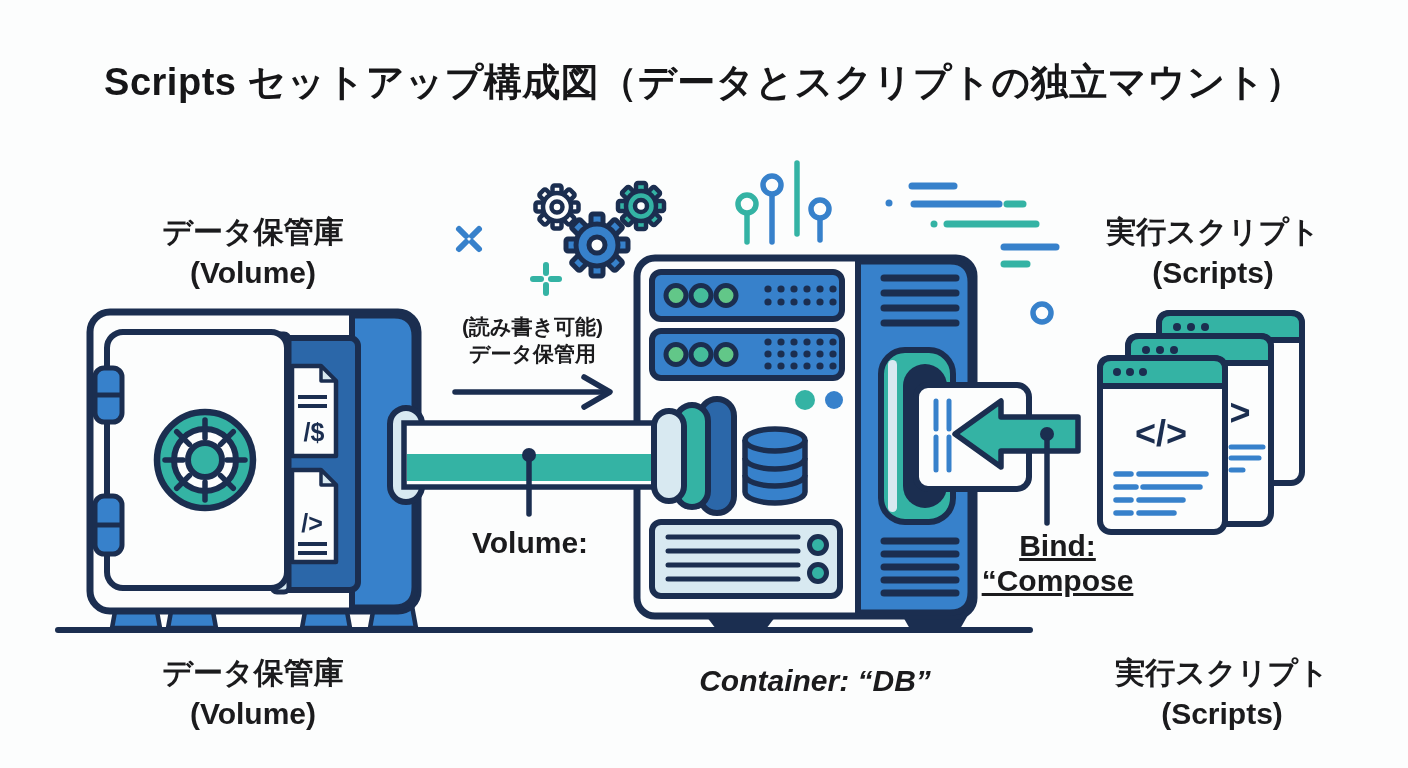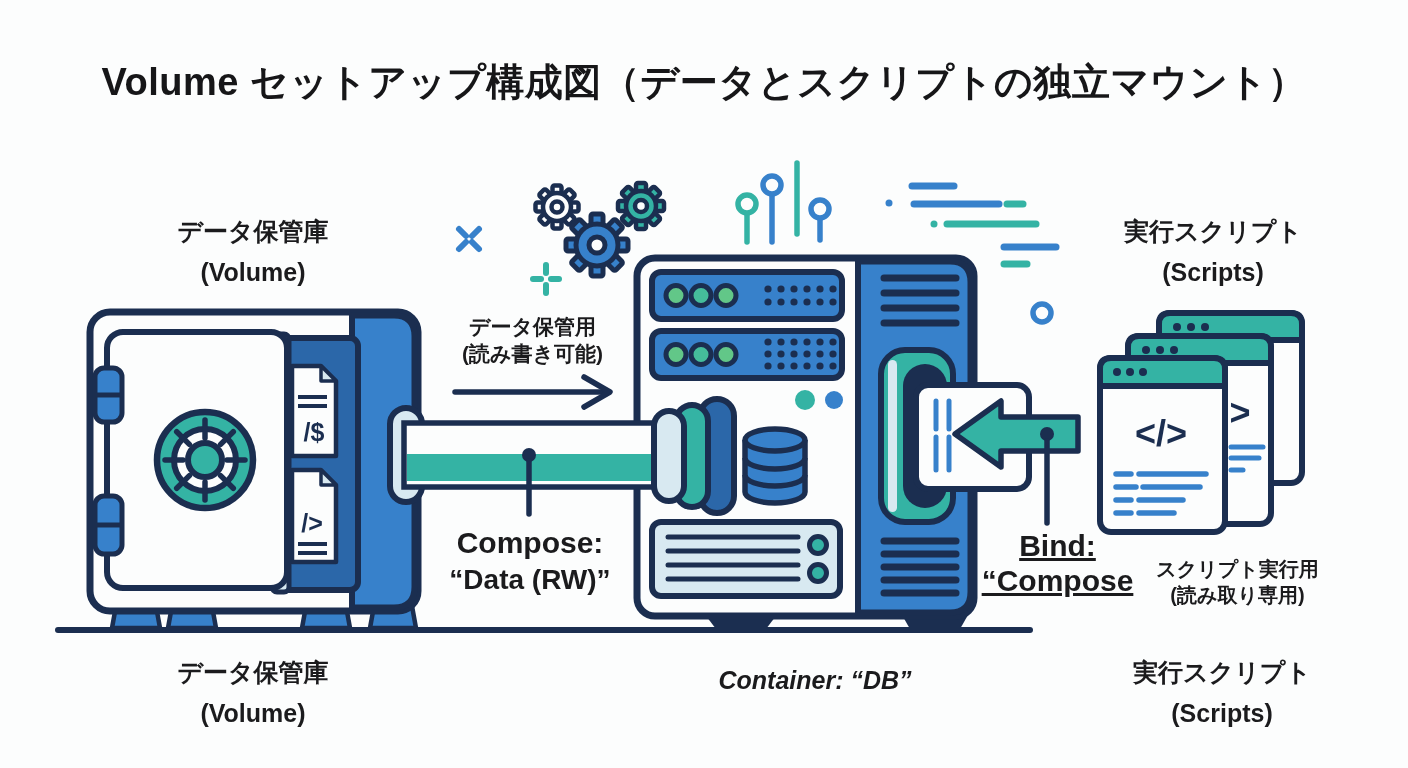--- a/index.html
+++ b/index.html
@@ -2,21 +2,21 @@
 <html><head>
 <meta charset="utf-8">
 <style>
   html,body{margin:0;padding:0;background:#ffffff;}
   #canvas{
     position:relative;width:1408px;height:768px;background:#fcfdfd;overflow:hidden;
     font-family:"Liberation Sans", sans-serif;color:#1b1b1d;
   }
   #art{position:absolute;left:0;top:0;}
   .lbl{position:absolute;text-align:center;font-weight:700;color:#1b1b1d;}
-  .lbl-big{font-size:25px;line-height:41px;}
+  .lbl-big{font-size:30px;line-height:41px;}
   .lbl-note{font-size:21px;line-height:27px;}
   #title{position:absolute;left:0;top:57px;width:1408px;text-align:center;
          font-size:38px;font-weight:700;letter-spacing:0.5px;color:#161618;}
   .callout-en{font-size:30px;line-height:37px;}
   .callout-small{font-size:24px;line-height:32px;}
   svg text{font-family:"Liberation Sans", sans-serif;font-weight:700;}
 </style>
 </head>
 <body>
 
@@ -328,51 +328,46 @@
             <line x1="1143" y1="487" x2="1200" y2="487"></line>
         <line x1="1116" y1="500" x2="1131" y2="500"></line>
             <line x1="1139" y1="500" x2="1183" y2="500"></line>
         <line x1="1116" y1="513" x2="1131" y2="513"></line>
             <line x1="1139" y1="513" x2="1174" y2="513"></line>
       </g>
     </g>
   </g>
 </svg>
 
-<div id="title">Volume セットアップ構成図（データとスクリプトの独立マウント）</div>
+<div id="title">Scripts セットアップ構成図（データとスクリプトの独立マウント）</div>
 
 <div class="lbl lbl-big" style="left:88px;top:211px;width:330px;">
   <div>データ保管庫</div>
   <div>(Volume)</div>
 </div>
 
 <div class="lbl lbl-big" style="left:1048px;top:211px;width:330px;">
   <div>実行スクリプト</div>
   <div>(Scripts)</div>
 </div>
 
 <div class="lbl lbl-note" style="left:425px;top:313px;width:215px;">
+  <div>(読み書き可能)</div>
   <div>データ保管用</div>
-  <div>(読み書き可能)</div>
 </div>
 
 <div class="lbl callout-en" style="left:415px;top:524px;width:230px;">
-  <div>Compose:</div>
-  <div style="font-size:28px;">“Data (RW)”</div>
+  <div>Volume:</div>
 </div>
 
 <div class="lbl callout-en" style="left:955px;top:528px;width:205px;line-height:35px;text-decoration:underline;">
   <div>Bind:</div>
   <div>“Compose</div>
 </div>
 
-<div class="lbl lbl-note" style="left:1125px;top:556px;width:225px;font-size:20px;line-height:26px;">
-  <div>スクリプト実行用</div>
-  <div>(読み取り専用)</div>
-</div>
 
 <div class="lbl lbl-big" style="left:88px;top:652px;width:330px;">
   <div>データ保管庫</div>
   <div>(Volume)</div>
 </div>
 
 <div class="lbl lbl-big" style="left:650px;top:660px;width:330px;font-style:italic;">Container: “DB”</div>
 
 <div class="lbl lbl-big" style="left:1057px;top:652px;width:330px;">
   <div>実行スクリプト</div>

